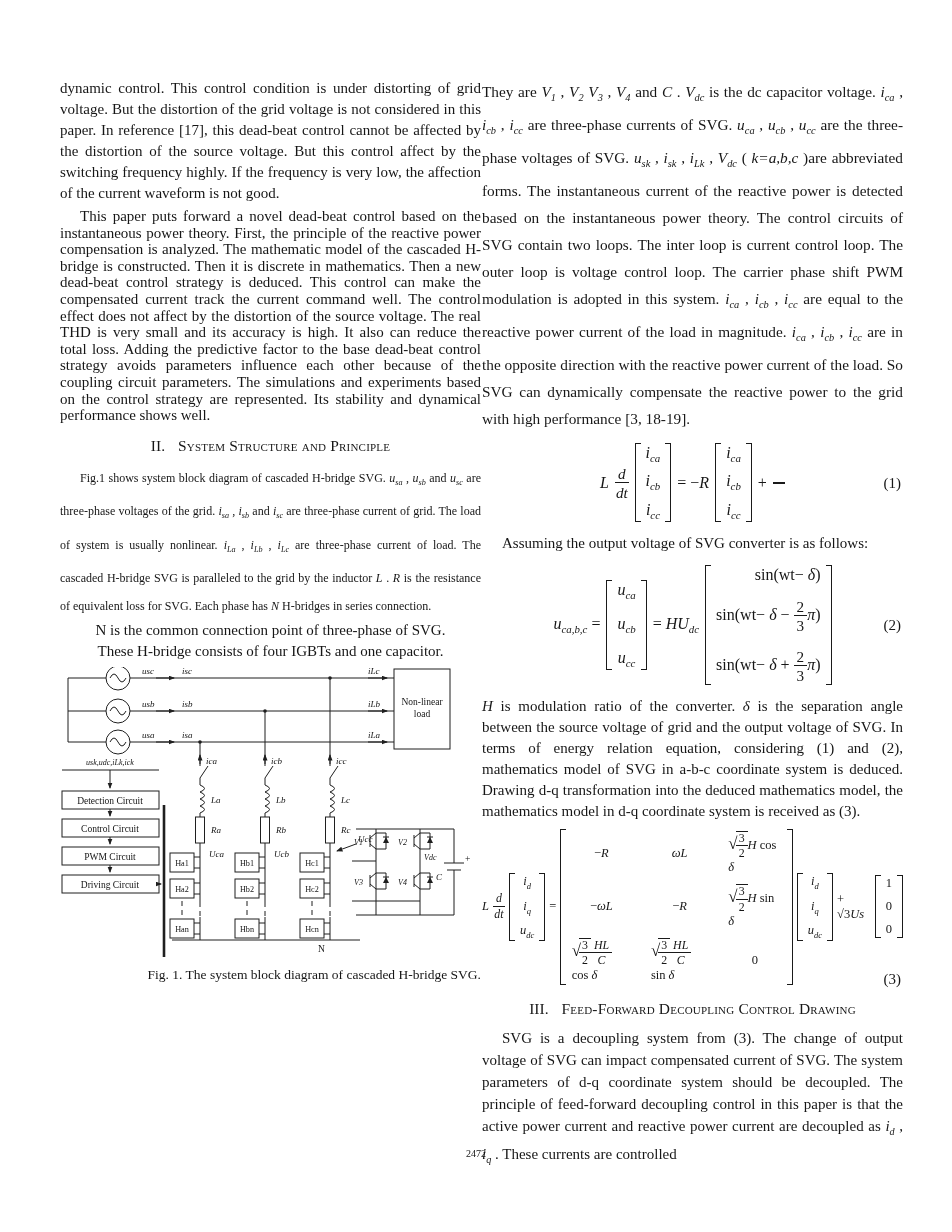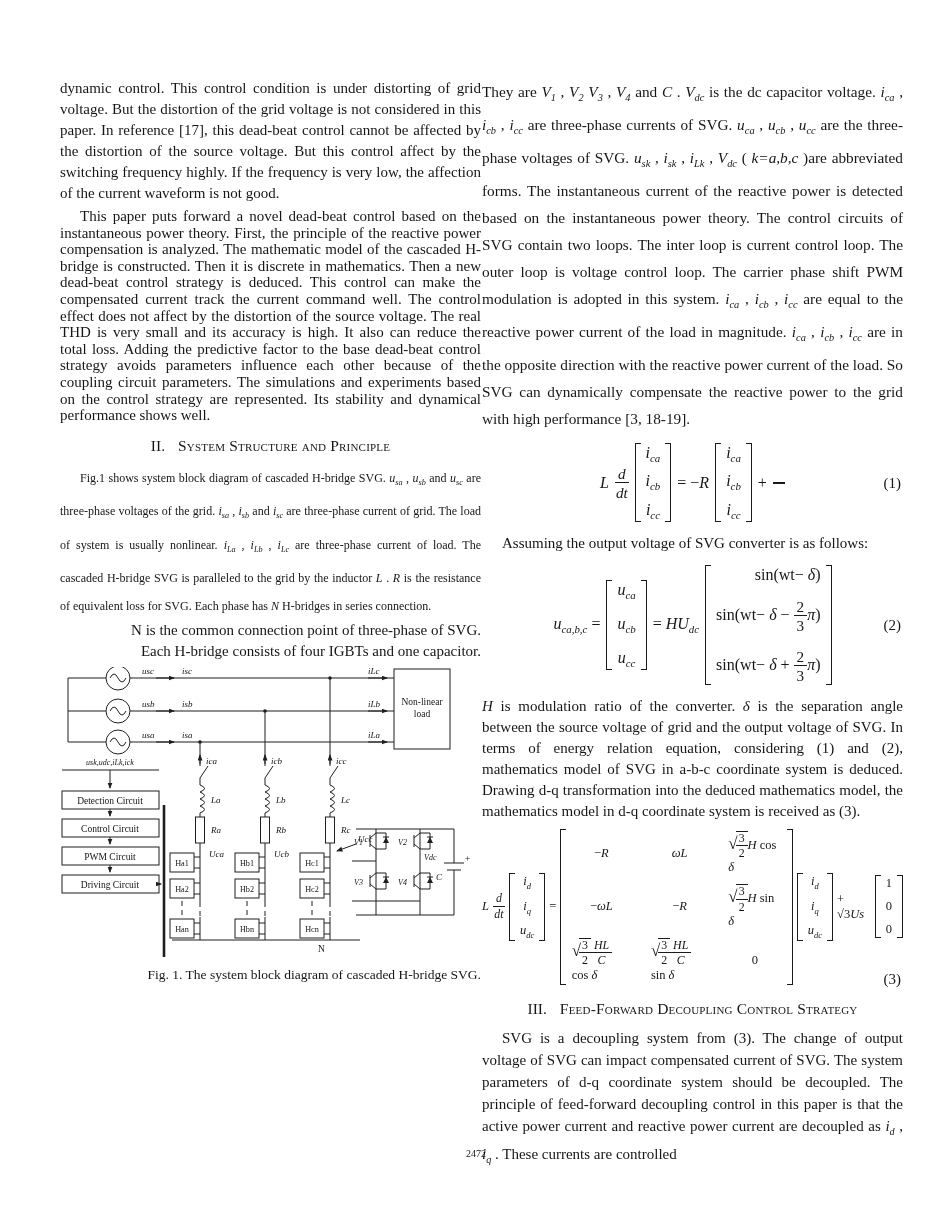--- a/index.html
+++ b/index.html
@@ -6,21 +6,21 @@
   body{width:952px;height:1232px;position:relative;font-family:"Liberation Serif",serif;color:#161616;}
   .col{position:absolute;top:78px;width:421px;}
   .col-left{left:60px;}
   .col-right{left:482px;}
   p{margin:0;text-align:justify;font-size:15px;}
   .lh21{line-height:21px;font-family:Liberation Serif, serif;}
   .lh16{line-height:16.6px;}
   .lh27{line-height:27px;font-size:15.3px;}
   .lh28{line-height:28px;font-size:12px;}
   .ind{text-indent:20px;}
-  .ctr{text-align:right;text-indent:0;}
+  .ctr{text-align:center;text-indent:0;}
   .sechead{text-align:center;font-size:15.5px;margin:13px 0 9px 0;}
   .sechead .num{margin-right:13px;}
   .sc{font-variant:small-caps;letter-spacing:.2px;}
   
   .eq{position:relative;display:flex;align-items:center;justify-content:center;font-size:16px;margin:10px 0;}
   .eqbody{display:inline-flex;align-items:center;gap:6px;}
   .eqnum{position:absolute;right:2px;top:50%;transform:translateY(-50%);font-size:15px;}
   .eq3 .eqnum{top:auto;bottom:-2px;transform:none;}
   .mx{display:inline-flex;align-items:stretch;}
   .mc{display:flex;flex-direction:column;justify-content:space-around;align-items:center;padding:2px 5px;row-gap:8px;}
@@ -57,21 +57,21 @@
 <body>
 
 <div class="col col-left">
   <p class="lh21">dynamic control. This control condition is under distorting of grid voltage. But the distortion of the grid voltage is not considered in this paper. In reference [17], this dead-beat control cannot be affected by the distortion of the source voltage. But this control affect by the switching frequency highly. If the frequency is very low, the affection of the current waveform is not good.</p>
   <p class="lh16 ind" style="margin-top:4px">This paper puts forward a novel dead-beat control based on the instantaneous power theory. First, the principle of the reactive power compensation is analyzed. The mathematic model of the cascaded H-bridge is constructed. Then it is discrete in mathematics. Then a new dead-beat control strategy is deduced. This control can make the compensated current track the current command well. The control effect does not affect by the distortion of the source voltage. The real THD is very small and its accuracy is high. It also can reduce the total loss. Adding the predictive factor to the base dead-beat control strategy avoids parameters influence each other because of the coupling circuit parameters. The simulations and experiments based on the control strategy are represented. Its stability and dynamical performance shows well.</p>
   <div class="sechead">
     <span class="num">II.</span><span class="sc">System Structure and Principle</span>
   </div>
   <p class="lh28 ind">Fig.1 shows system block diagram of cascaded H-bridge SVG. <i>u<sub>sa</sub></i> , <i>u<sub>sb</sub></i> and <i>u<sub>sc</sub></i> are three-phase voltages of the grid. <i>i<sub>sa</sub></i> , <i>i<sub>sb</sub></i> and <i>i<sub>sc</sub></i> are three-phase current of grid. The load of system is usually nonlinear. <i>i<sub>La</sub></i> , <i>i<sub>Lb</sub></i> , <i>i<sub>Lc</sub></i> are three-phase current of load. The cascaded H-bridge SVG is paralleled to the grid by the inductor <i>L</i> . <i>R</i> is the resistance of equivalent loss for SVG. Each phase has <i>N</i> H-bridges in series connection.</p>
   <p class="lh21 ctr">N is the common connection point of three-phase of SVG.</p>
-  <p class="lh21 ctr">Each H-bridge consists of four IGBTs and one capacitor.</p>
+  <p class="lh21 ctr">These H-bridge consists of four IGBTs and one capacitor.</p>
 
   <div class="figwrap">
   <svg viewBox="0 0 414 300" width="414" height="300">
     <defs>
       <marker id="ar" markerWidth="8" markerHeight="8" refX="5.5" refY="2.5" orient="auto">
         <path d="M0,0 L6.5,2.5 L0,5 z" fill="#1f1f1f"></path>
       </marker>
     </defs>
 
     <g>
@@ -392,19 +392,19 @@
         <span>0</span>
         <span>0</span>
       </span>
           <span class="bk bkr"></span>
         </span>
     </span>
     <span class="eqnum">(3)</span>
   </div>
 
   <div class="sechead">
-    <span class="num">III.</span><span class="sc">Feed-Forward Decoupling Control Strategy</span>
+    <span class="num">III.</span><span class="sc">Feed-Forward Decoupling Control Drawing</span>
   </div>
 
   <p class="lh21 ind" style="line-height:22px">SVG is a decoupling system from (3). The change of output voltage of SVG can impact compensated current of SVG. The system parameters of d-q coordinate system should be decoupled. The principle of feed-forward decoupling control in this paper is that the active power current and reactive power current are decoupled as <i>i<sub>d</sub></i> , <i>i<sub>q</sub></i> . These currents are controlled</p>
 </div>
 
 <div class="pagenum">2472</div>
 
 </body></html>

